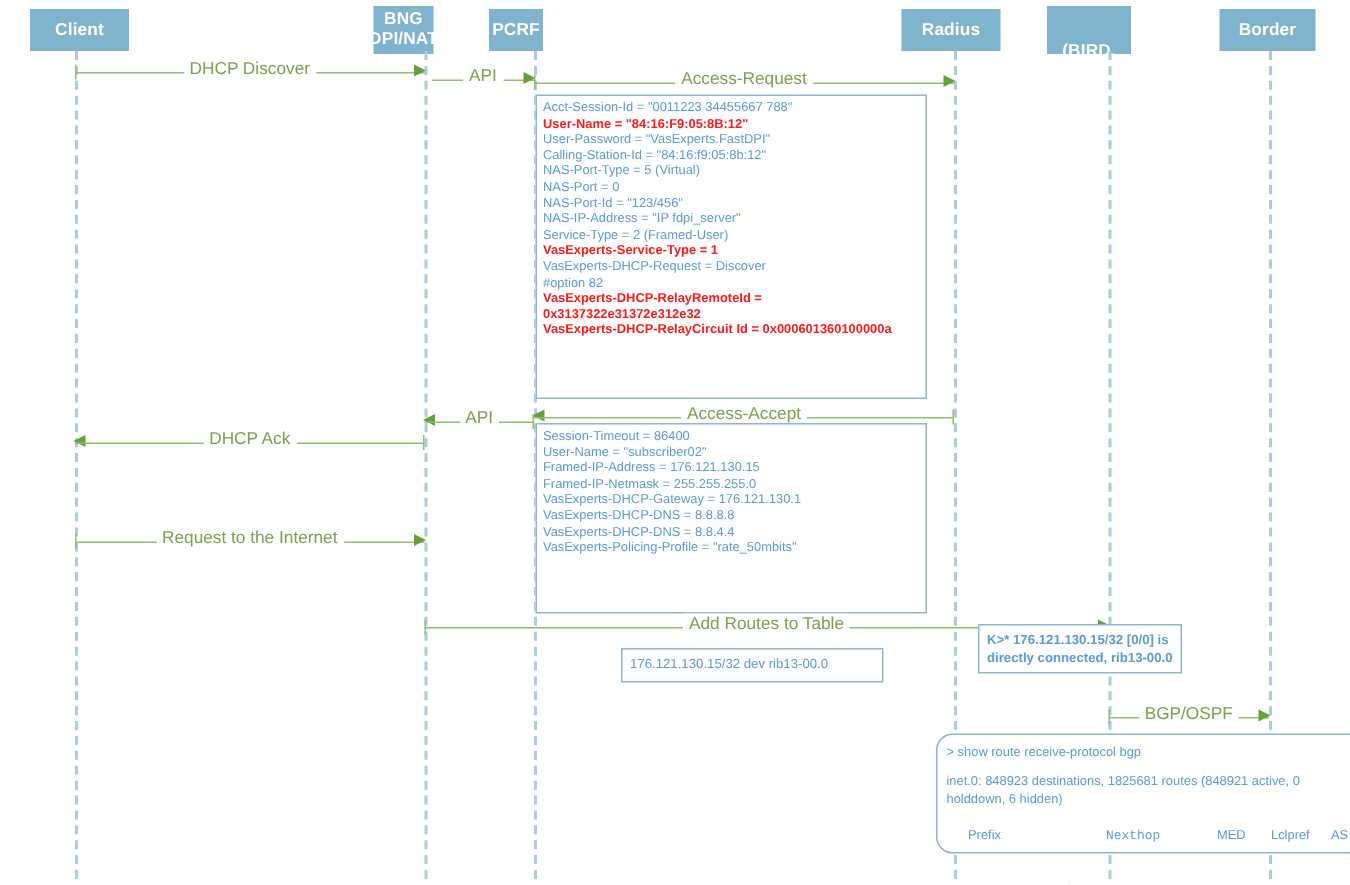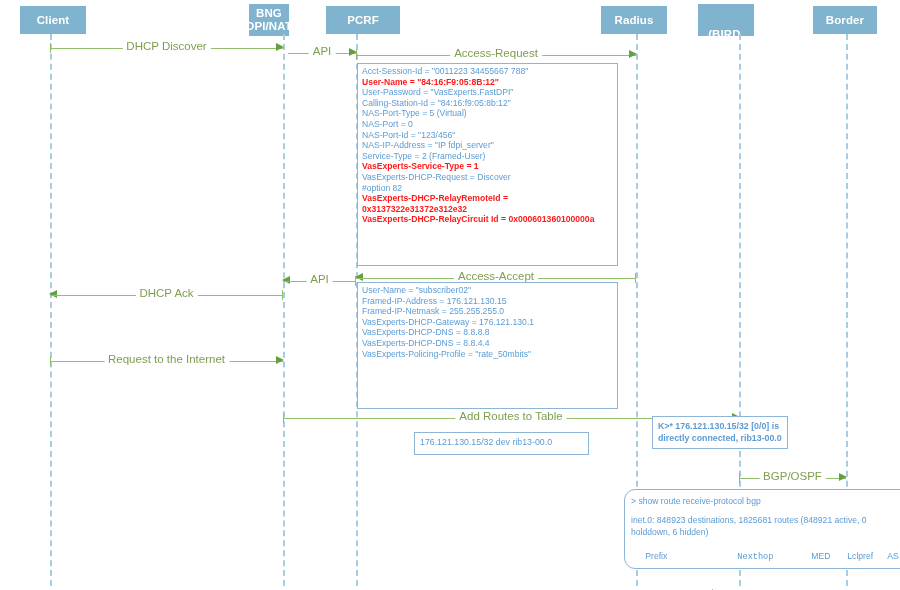--- a/index.html
+++ b/index.html
@@ -135,21 +135,21 @@
 
   <div class="actor" style="left:4px; top:6px; width:66px; height:28px;">
     <span>Client</span>
   </div>
 
   <div class="actor" style="left:233px; top:4px; width:40px; height:32px; flex-direction:column;">
     <span>BNG</span>
     <span>DPI/NAT</span>
   </div>
 
-  <div class="actor" style="left:310px; top:6px; width:74px; height:28px;">
+  <div class="actor" style="left:310px; top:6px; width:36px; height:28px;">
     <span>PCRF</span>
   </div>
 
   <div class="actor" style="left:585px; top:6px; width:66px; height:28px;">
     <span>Radius</span>
   </div>
 
   <div class="actor" style="left:682px; top:4px; width:56px; height:32px; flex-direction:column;gap:28px;">
     <span>Router</span>
     <span>(BIRD, FRR)</span>
@@ -212,20 +212,21 @@
   </div>
 
   <div class="msg" style="left:267px; top:274px; width:73px;">
     <div class="head-l"></div>
     <div class="line"></div>
     <div class="tick-r"></div>
     <div class="lbl">API</div>
   </div>
 
   <div class="note" style="left:341px; top:282px; width:261px; height:127px;">
+    <span class="ln">Session-Timeout = 86400</span>
     <span class="ln">User-Name = "subscriber02"</span>
     <span class="ln">Framed-IP-Address = 176.121.130.15</span>
     <span class="ln">Framed-IP-Netmask = 255.255.255.0</span>
     <span class="ln">VasExperts-DHCP-Gateway = 176.121.130.1</span>
     <span class="ln">VasExperts-DHCP-DNS = 8.8.8.8</span>
     <span class="ln">VasExperts-DHCP-DNS = 8.8.4.4</span>
     <span class="ln">VasExperts-Policing-Profile = "rate_50mbits"</span>
   </div>
 
   <div class="msg" style="left:34px; top:288px; width:233px;">

